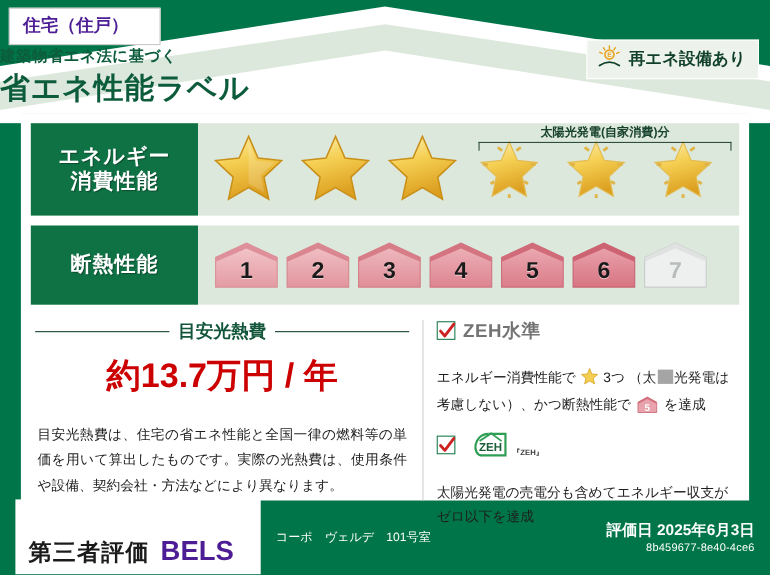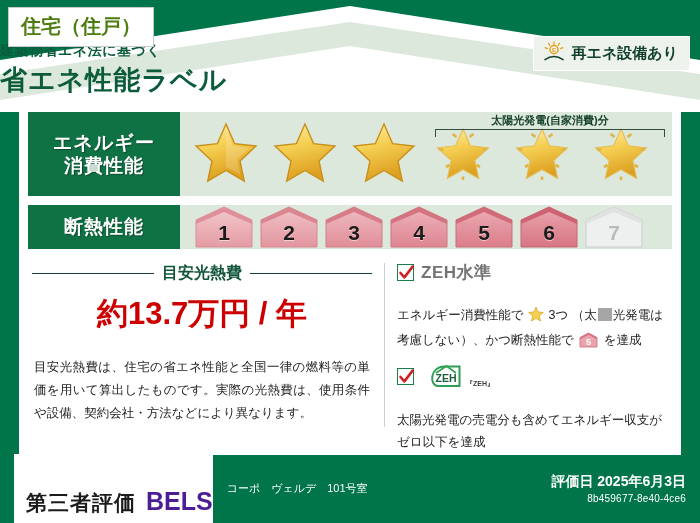--- a/index.html
+++ b/index.html
@@ -24,24 +24,24 @@
     pointer-events: none;
   }
   .chevron svg { display: block; }
 
   
   .type-tag {
     position: absolute;
     left: 8px; top: 7px;
     background: #ffffff;
     border: 1px solid #c9c9c9;
-    padding: 5px 12px 6px 12px;
-    font-size: 20px;
+    padding: 5px 28px 6px 12px;
+    font-size: 16px;
     font-weight: bold;
-    color: #4d7c0f;
+    color: #4c1d95;
     letter-spacing: 0px;
     z-index: 6;
   }
 
   
   .renew-badge {
     position: absolute;
     right: 10px; top: 8px;
     background: #edf2ec;
     border: 1px solid #ffffff;
@@ -82,21 +82,21 @@
     padding: 9px;
   }
 
   
   .perf-row {
     display: flex;
     align-items: stretch;
     height: 84px;
     position: relative;
   }
-  .perf-row.insul { height: 44px; margin-top: 9px; }
+  .perf-row.insul { height: 72px; margin-top: 9px; }
 
   .perf-label {
     width: 152px;
     background: #0f7244;
     color: #ffffff;
     display: flex;
     flex-direction: column;
     align-items: center;
     justify-content: center;
     font-weight: bold;
@@ -258,21 +258,21 @@
     position: absolute;
     left: 0; right: 0; bottom: 0;
     height: 66px;
     z-index: 5;
     display: flex;
     align-items: center;
     padding: 0 14px 4px 14px;
   }
   .bels-box {
     background: #ffffff;
-    padding: 5px 0 6px 12px;
+    padding: 5px 24px 6px 12px;
     display: flex;
     align-items: baseline;
     gap: 10px;
     flex: 0 0 auto;
   }
   .bels-box .jp {
     font-size: 21px; font-weight: bold; color: #1b1b1b; letter-spacing: 1px;
   }
   .bels-box .en {
     font-size: 25px; font-weight: bold; color: #4c1d95; letter-spacing: 0px; margin-top: 28px;

